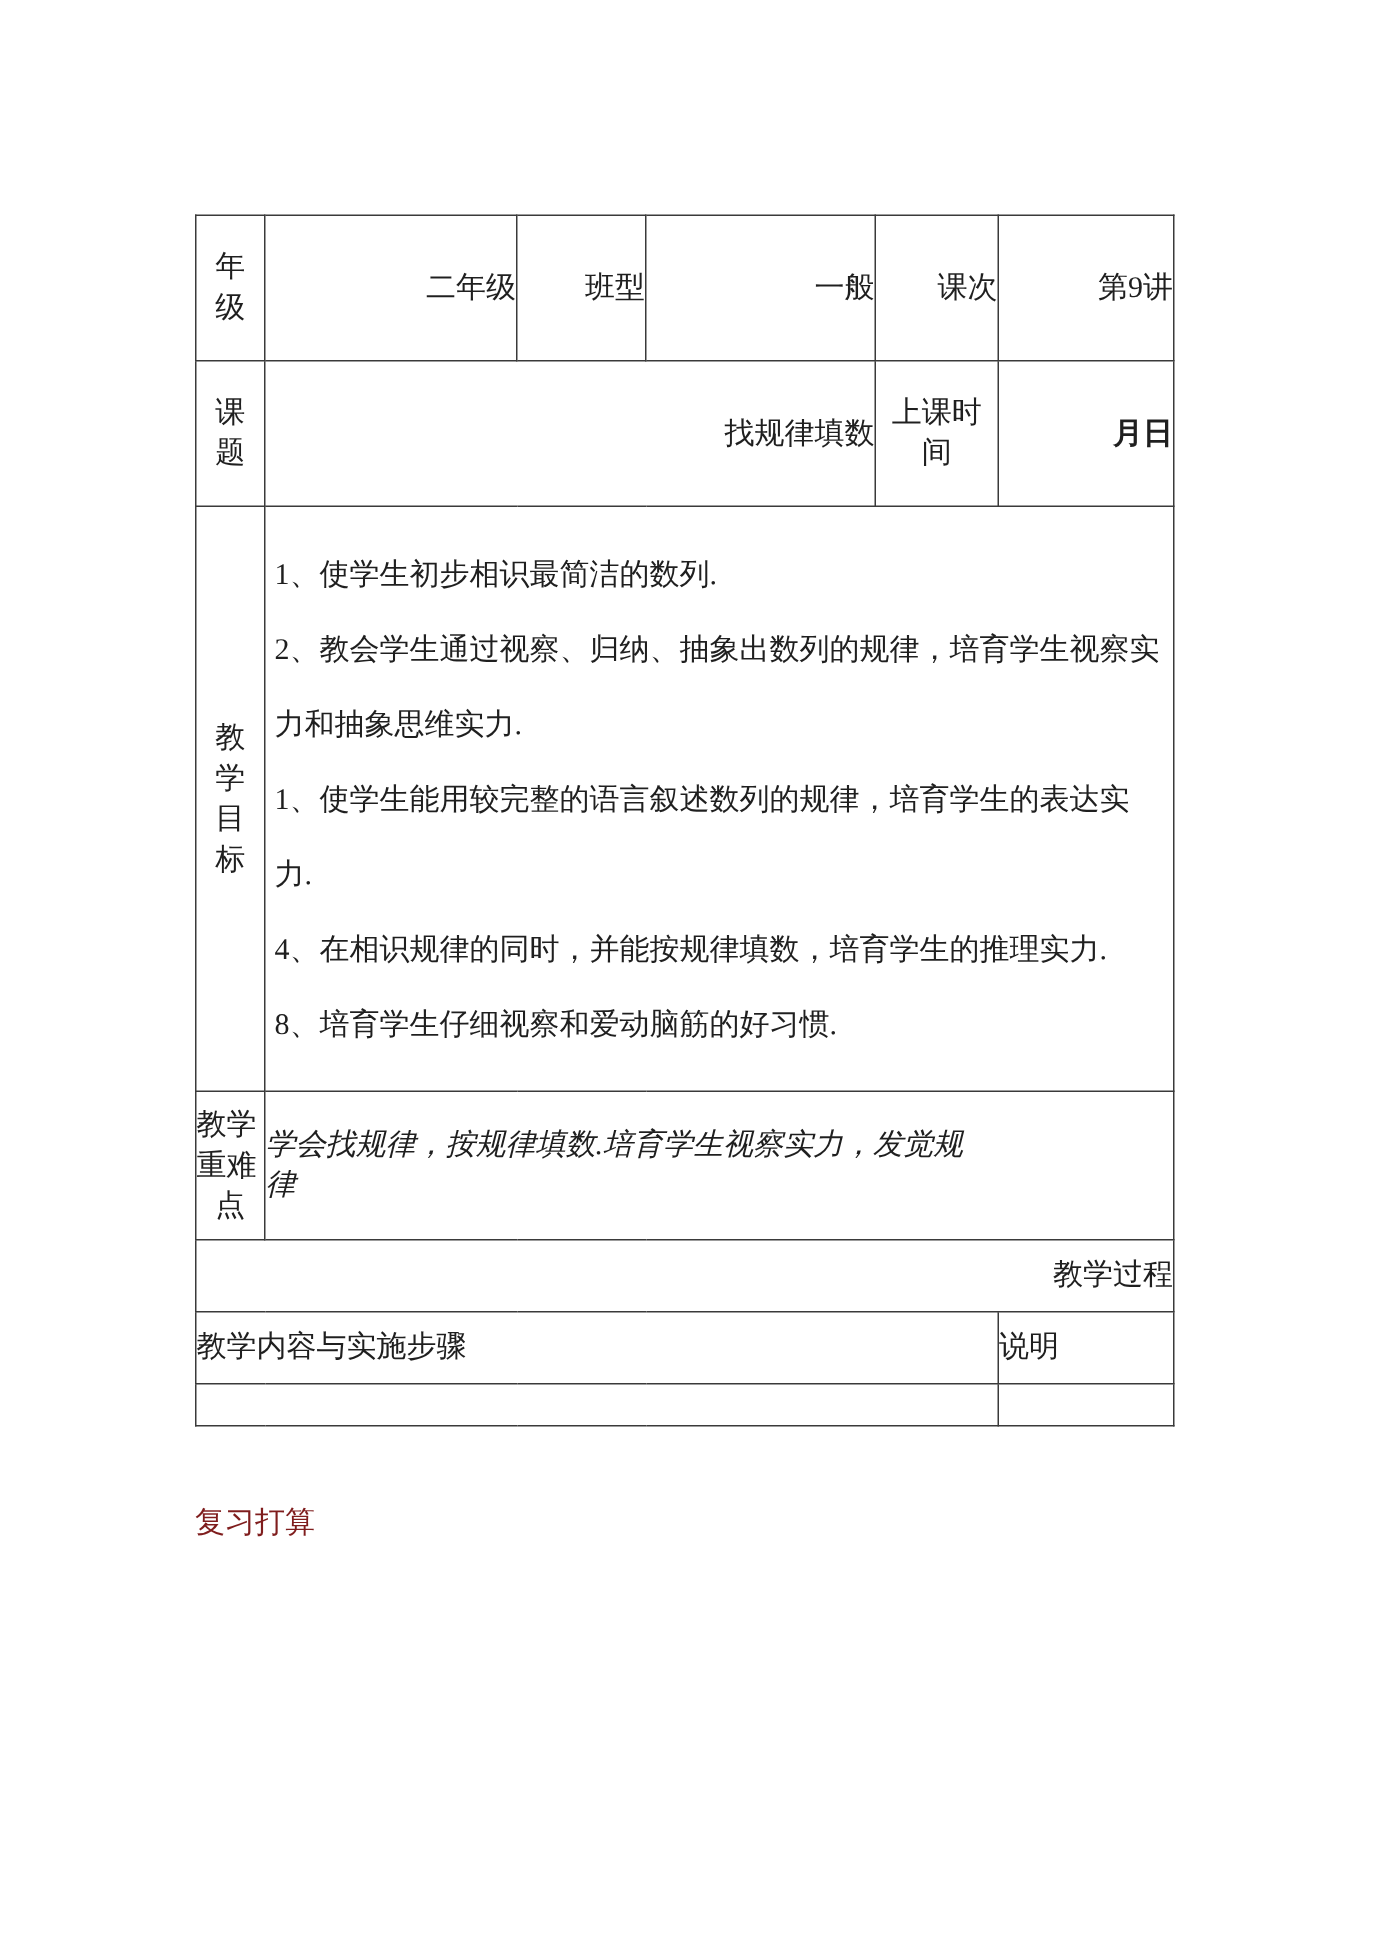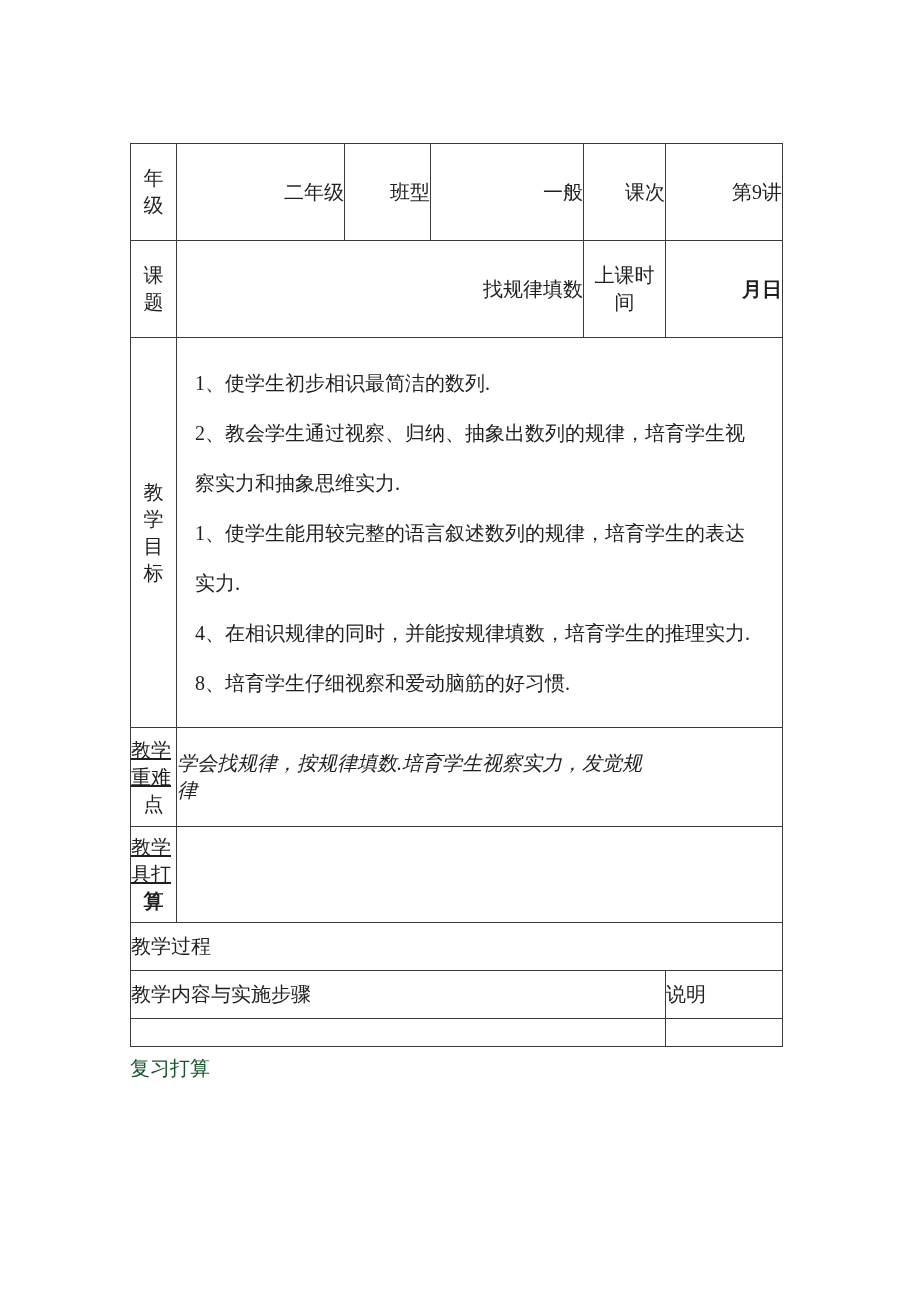--- a/index.html
+++ b/index.html
@@ -74,78 +74,78 @@
     display: block;
   }
 
   .obj-body {
     vertical-align: top;
     padding: 0;
     position: relative;
     overflow: hidden;
   }
   .obj-list {
-    margin: 12px;
+    margin: 0;
     padding: 0 6px 0 6px;
     list-style: none;
   }
   .obj-list li {
     font-size: 20px;
     line-height: 50px;
     white-space: nowrap;
   }
   .obj-list li.wrapline {
     white-space: normal;
   }
 
   
   .label-2line {
     text-align: left;
     font-size: 20px;
     line-height: 48px;
     padding: 0 0 0 2px;
   }
-  .label-2line .l1 { display: block; text-align: left; text-decoration: underline; }
+  .label-2line .l1 { display: block; text-align: left; }
   .label-2line .l2 { display: block; text-align: center; }
   .label-2line .l2.b { font-weight: bold; }
 
   .kp-body {
     vertical-align: top;
     padding: 0 6px;
     font-size: 20px;
     line-height: 48px;
     font-style: italic;
   }
   .kp-body .kp-line { display: block; white-space: nowrap; }
 
   .tools-body {
     vertical-align: top;
   }
 
   .process-title {
-    text-align: left;
+    text-align: right;
     font-size: 20px;
     height: 46px;
   }
   .process-head {
     font-size: 20px;
     height: 46px;
   }
   .empty-row td {
     height: 26px;
   }
 
   .after-table {
     position: absolute;
     left: 130px;
-    top: 1053px;
+    top: 1000px;
     font-size: 20px;
     line-height: 30px;
     white-space: nowrap;
-    color: #14532d;
+    color: #7f1d1d;
   }
 </style>
 </head>
 <body>
 
 <div class="page">
 
   <table class="lesson-table">
     <colgroup>
       <col style="width:46px">
@@ -204,27 +204,20 @@
         <td class="label-2line" colspan="1" style="width:105px">
           <span class="l1">教学重难</span>
           <span class="l2">点</span>
         </td>
         <td class="kp-body" colspan="5">
           <span class="kp-line">学会找规律，按规律填数.培育学生视察实力，发觉规</span>
           <span class="kp-line">律</span>
         </td>
       </tr>
 
-      <tr style="height:96px">
-        <td class="label-2line">
-          <span class="l1">教学具打</span>
-          <span class="l2 b">算</span>
-        </td>
-        <td class="tools-body" colspan="5"></td>
-      </tr>
 
       <tr style="height:48px">
         <td class="process-title" colspan="6">教学过程</td>
       </tr>
 
       <tr style="height:48px">
         <td class="process-head" colspan="5">教学内容与实施步骤</td>
         <td class="process-head">说明</td>
       </tr>
 

